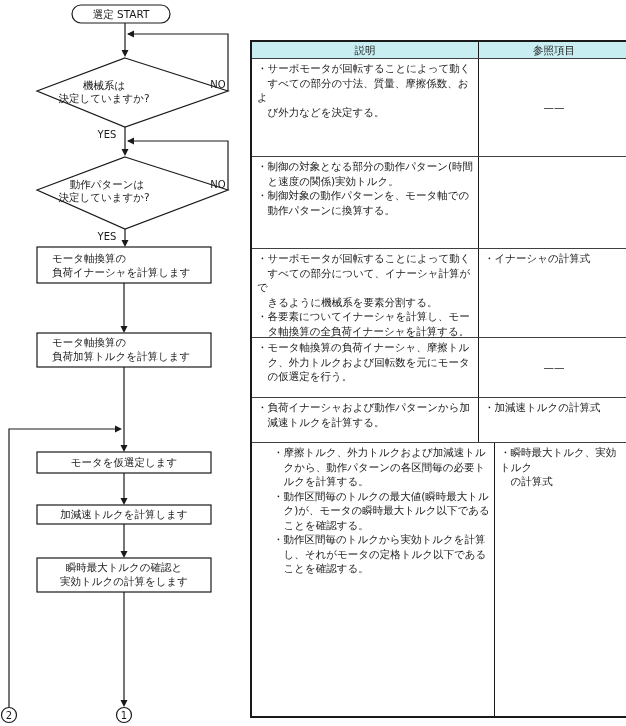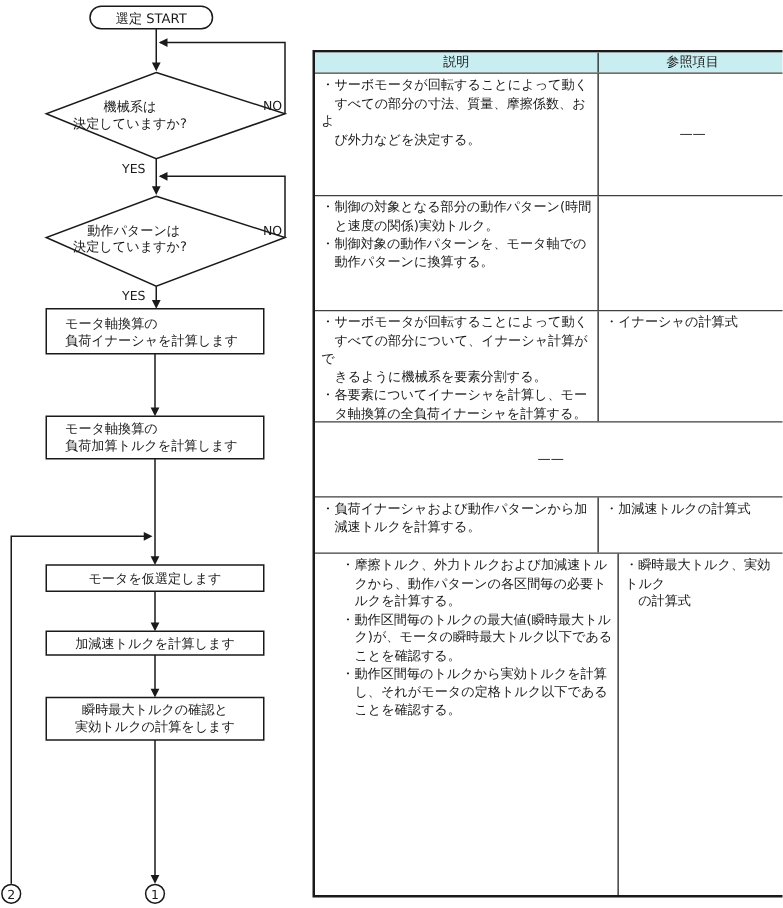--- a/index.html
+++ b/index.html
@@ -135,20 +135,23 @@
       <div class="cell desc pre">・サーボモータが回転することによって動く
 　すべての部分について、イナーシャ計算がで
 　きるように機械系を要素分割する。
 ・各要素についてイナーシャを計算し、モー
 　タ軸換算の全負荷イナーシャを計算する。</div>
       <div class="cell ref pre">・イナーシャの計算式</div>
     </div>
 
 
     <div class="t-row r5">
+      <div class="cell desc pre">・モータ軸換算の負荷イナーシャ、摩擦トル
+　ク、外力トルクおよび回転数を元にモータ
+　の仮選定を行う。</div>
       <div class="cell ref ref-dash">——</div>
     </div>
 
     <div class="t-row r6">
       <div class="cell desc pre">・負荷イナーシャおよび動作パターンから加
 　減速トルクを計算する。</div>
       <div class="cell ref pre">・加減速トルクの計算式</div>
     </div>
 
     <div class="t-row r7">

